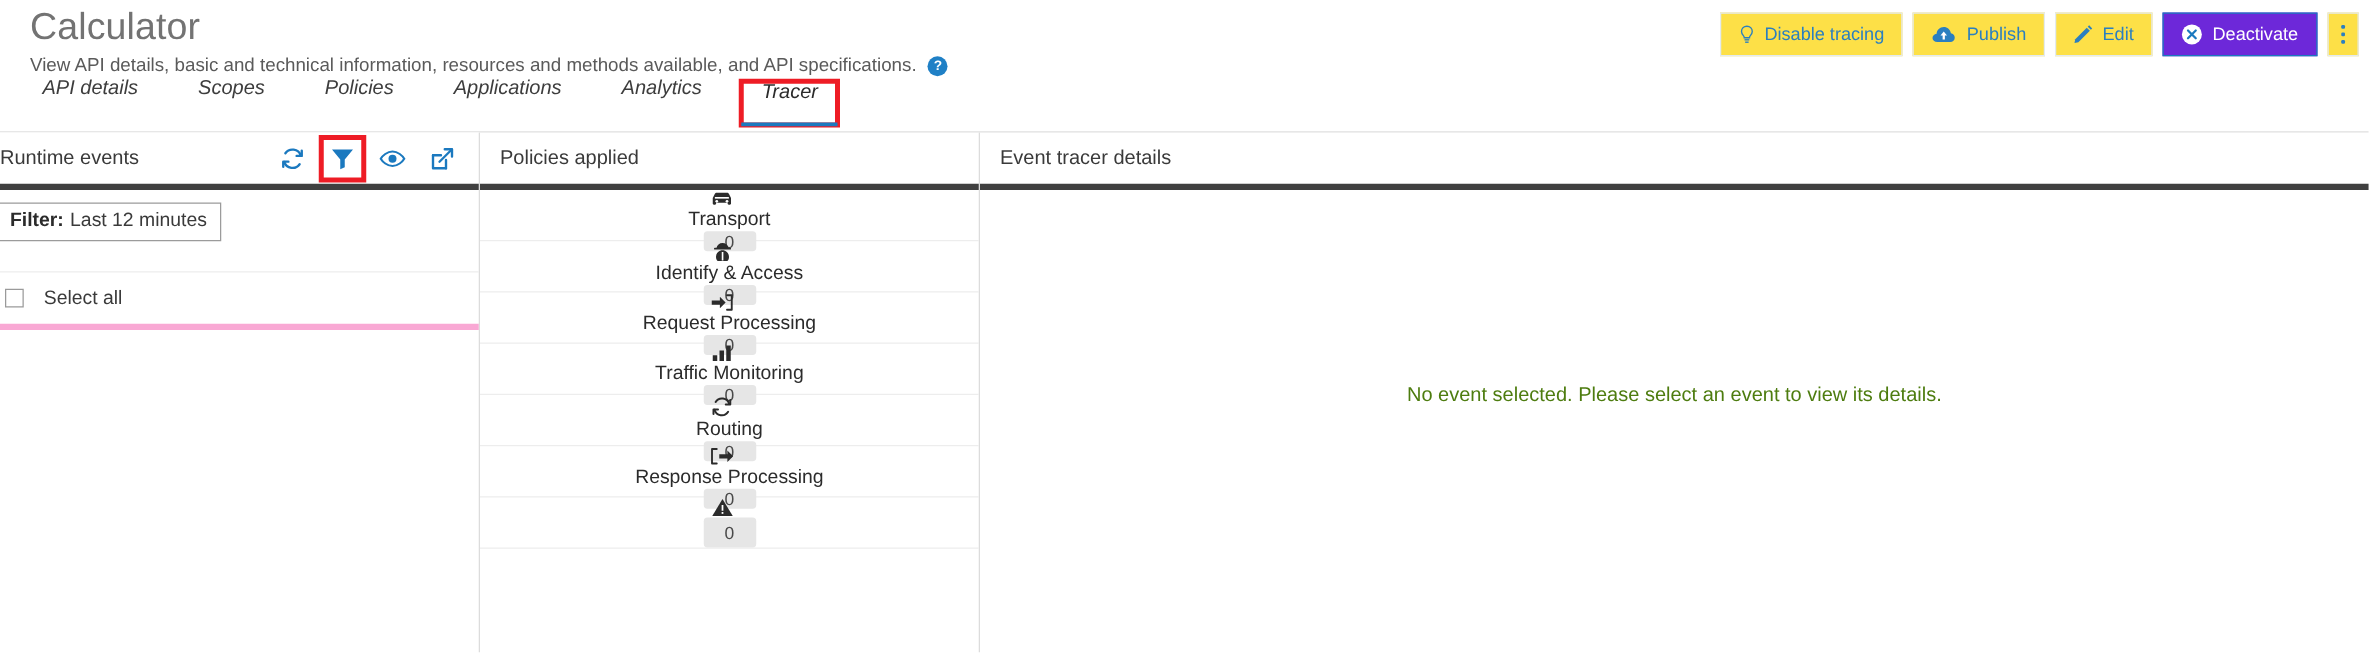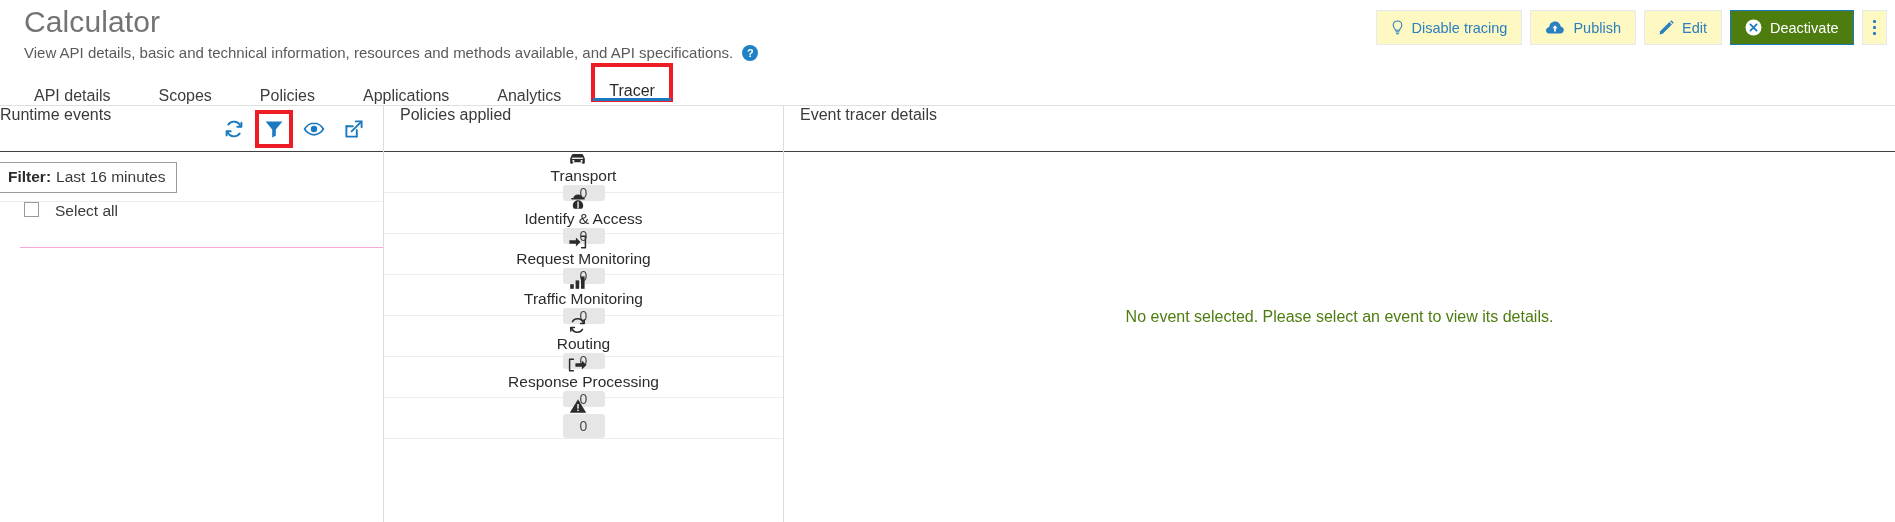--- a/index.html
+++ b/index.html
@@ -29,92 +29,93 @@
   }
 
   
   .header-actions {
     position: absolute; top: 10px; right: 8px;
     display: flex; align-items: stretch; gap: 8px; height: 35px;
   }
   .btn {
     display: flex; align-items: center; gap: 8px;
     padding: 0 14px; height: 35px;
-    background: #fef9c3; border: 1px solid #e3eaf0;
+    background: #fde047; border: 1px solid #e3eaf0;
     color: #2a7fc0; font-size: 14.5px; white-space: nowrap;
     cursor: pointer;
   }
-  .btn.primary { background: #4d7c0f; border-color: #1b79bf; color: #ffffff; }
+  .btn.primary { background: #6d28d9; border-color: #1b79bf; color: #ffffff; }
   .btn.kebab { padding: 0 10px; }
   .btn-icon { display: flex; align-items: center; justify-content: center; flex: none; }
   .kebab-dots { display: flex; flex-direction: column; gap: 2.5px; align-items: center; }
   .kebab-dots i { width: 3.5px; height: 3.5px; background: #2a7fc0; border-radius: 1px; display: block; }
 
   
   .tabs {
     position: relative; height: 44px;
     border-bottom: 1px solid #e0e0e0;
     display: flex; align-items: stretch; padding-left: 10px;
   }
   .tab {
-    display: flex; align-items: flex-end; padding: 0 24px;
+    display: flex; align-items: flex-start; padding: 0 24px;
     font-size: 16px; color: #3d3d3d; cursor: pointer;
     position: relative;
+    font-style: italic;
   }
   .tab.active { color: #2b2b2b; }
   .tab.active::after {
     content: ""; position: absolute; left: 0; right: 0; bottom: -1px;
     height: 3px; background: #1b79bf;
   }
   .tab.highlighted {
     outline: 4px solid #ee1c25; outline-offset: -2px;
     z-index: 3; background: #ffffff;
   }
   .tab.highlighted { padding: 0 16px; margin: 3px 8px 5px 8px; }
 
   
   .body { display: flex; height: 416px; align-items: stretch; }
   .col { height: 100%; background: #ffffff; }
   .col-runtime { width: 384px; border-right: 1px solid #dcdcdc; position: relative; }
   .col-policies { width: 400px; border-right: 1px solid #dcdcdc; }
   .col-details  { flex: 1; }
 
   .panel-head {
-    height: 46px; display: flex; 
-    padding: 0 16px 0 0; border-bottom: 1px solid #404040;
+    height: 46px; display: flex; align-items: center;
+    padding: 0 16px 0 0; border-bottom: 5px solid #404040;
   }
   .panel-title {
     font-size: 16px; color: #3a3a3a; padding-left: 0; flex: 1;
   }
   .col-runtime .panel-title { padding-left: 0; }
   .col-policies .panel-title { padding-left: 16px; }
   .col-details  .panel-title { padding-left: 16px; }
 
   .panel-tools { display: flex; align-items: center; gap: 14px; }
   .tool-icon {
     width: 26px; height: 26px; display: flex;
     align-items: center; justify-content: center;
     color: #1b79bf; cursor: pointer; position: relative;
   }
   .tool-icon.boxed { outline: 4px solid #ee1c25; outline-offset: 2px; }
 
   
-  .filter-row { padding: 10px 0 8px 0; border-bottom: 1px solid #ededed; }
+  .filter-row { padding: 10px 0 24px 0; border-bottom: 1px solid #ededed; }
   .filter-chip {
     display: inline-flex; align-items: center;
     border: 1px solid #9b9b9b; background: #ffffff;
     padding: 5px 10px 6px 8px; font-size: 15.5px; color: #3a3a3a;
     margin-left: -1px;
   }
   .filter-chip b { font-weight: 700; margin-right: 5px; color: #2b2b2b; }
 
   
   .select-all-row {
-    height: 46px; display: flex; align-items: flex-start; gap: 16px;
-    padding-left: 4px; border-bottom: 1px solid #f9a8d4; margin-left: 20px;
+    height: 46px; display: flex; align-items: center; gap: 16px;
+    padding-left: 4px; border-bottom: 5px solid #f9a8d4;
   }
   .checkbox {
     width: 15px; height: 15px; border: 1px solid #9a9a9a;
     background: #ffffff; flex: none;
   }
   .select-all-label { font-size: 15.5px; color: #3a3a3a; }
 
   
   .policy-row {
     height: 41px; display: flex; align-items: center;
@@ -261,21 +262,21 @@
               <path d="M12.8 3.4h5.8v5.8" fill="none" stroke="#1b79bf" stroke-width="1.9" stroke-linecap="round" stroke-linejoin="round"></path>
             </svg>
           </div>
 
         </div>
       </div>
 
       <div class="filter-row">
         <div class="filter-chip">
           <b>Filter:</b>
-          <span>Last 16 minutes</span>
+          <span>Last 12 minutes</span>
         </div>
       </div>
 
       <div class="select-all-row">
         <div class="checkbox"></div>
         <div class="select-all-label">Select all</div>
       </div>
     </div>
 
     <div class="col col-policies">
@@ -309,21 +310,21 @@
         <span class="policy-count">0</span>
       </div>
 
       <div class="policy-row">
         <span class="policy-icon">
           <svg width="19" height="16" viewBox="0 0 19 16">
             <path d="M1.4 6.3h6.5V3.4l4.6 4.6-4.6 4.6V9.7H1.4z" fill="#2b2b2b"></path>
             <path d="M13.6 2.2h3.8v11.6h-3.8" fill="none" stroke="#2b2b2b" stroke-width="1.5" stroke-linecap="round" stroke-linejoin="round"></path>
           </svg>
         </span>
-        <span class="policy-label">Request Monitoring</span>
+        <span class="policy-label">Request Processing</span>
         <span class="policy-count">0</span>
       </div>
 
       <div class="policy-row">
         <span class="policy-icon">
           <svg width="17" height="15" viewBox="0 0 17 15">
             <rect x="1.2" y="9.2" width="3.6" height="4.6" fill="#2b2b2b"></rect>
             <rect x="6.6" y="5.4" width="3.6" height="8.4" fill="#2b2b2b"></rect>
             <rect x="12" y="1.4" width="3.6" height="12.4" fill="#2b2b2b"></rect>
           </svg>

